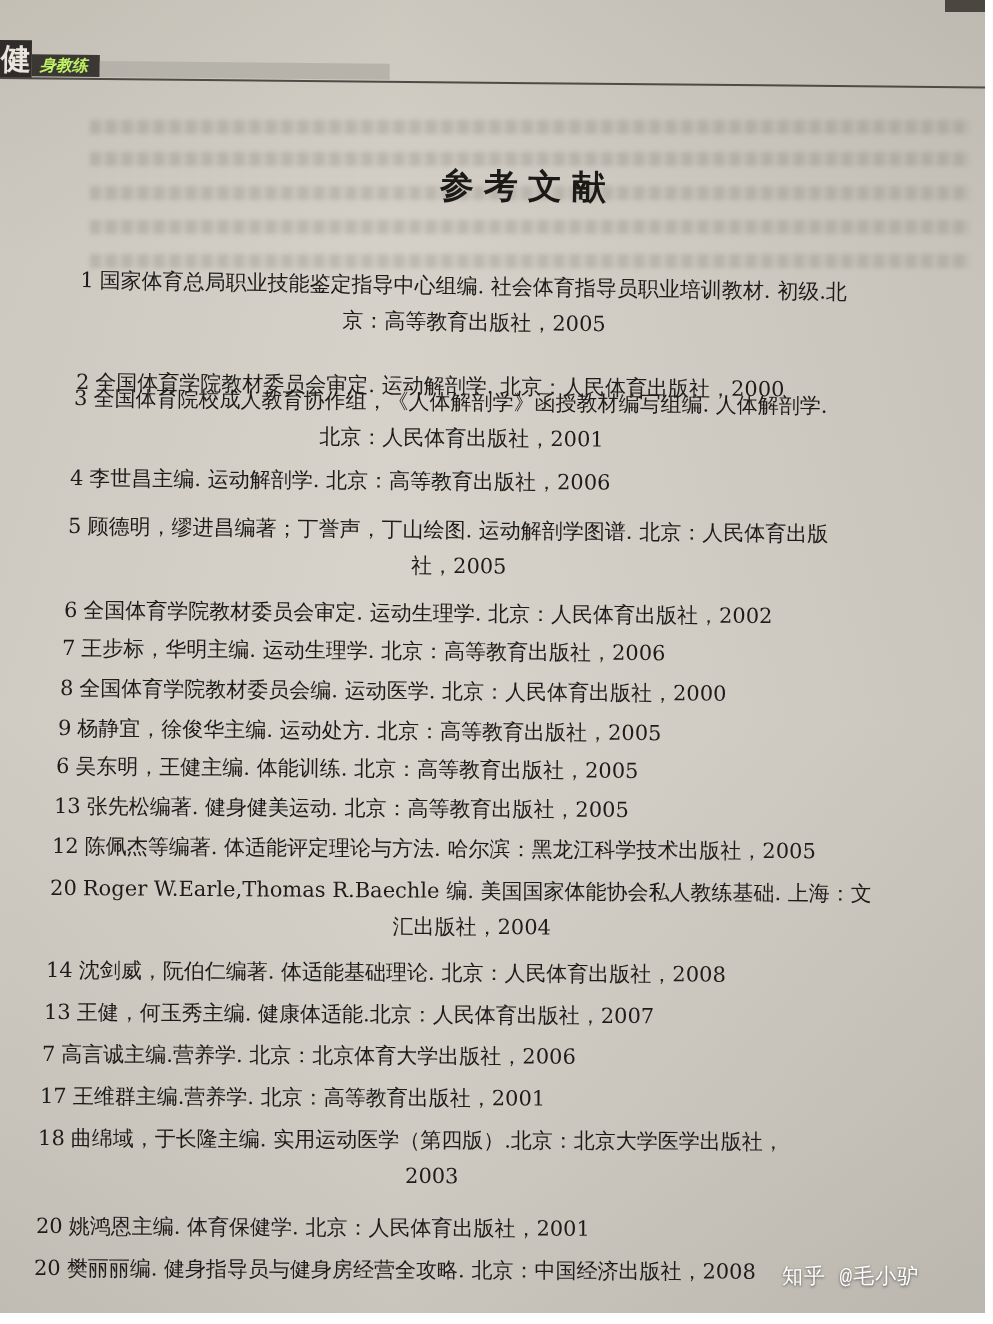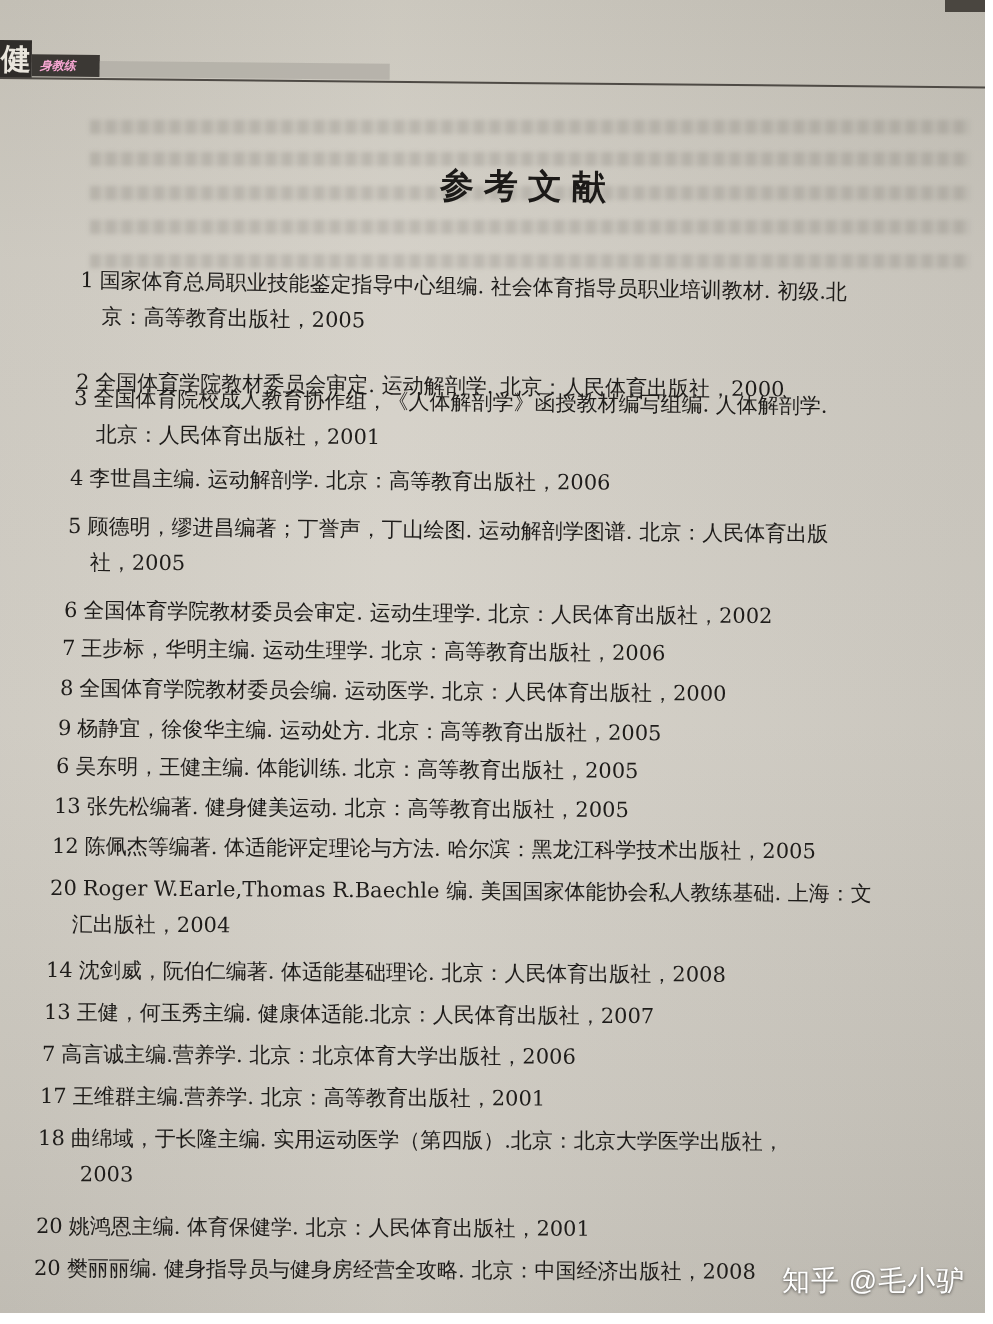--- a/index.html
+++ b/index.html
@@ -25,21 +25,21 @@
     position: absolute; left: 0; top: 40px; height: 38px; width: 990px;
     transform: rotate(0.55deg); transform-origin: left top;
   }
   .running-logo {
     position: absolute; left: 0; top: 0; width: 32px; height: 38px;
     background: #2f2c29; color: #e9e5dc; font-size: 30px; font-weight: bold;
     line-height: 38px; text-align: center; font-family: "DejaVu Serif", serif;
   }
   .running-sub {
     position: absolute; left: 32px; top: 14px; width: 68px; height: 22px;
-    background: #3b3834; color: #f9a8d4; font-size: 12px; font-weight: bold;
+    background: #3b3834; color: #bef264; font-size: 16px; font-weight: bold;
     line-height: 22px; padding-left: 8px; box-sizing: border-box;
     font-family: "DejaVu Sans", sans-serif; font-style: italic;
   }
   .running-bar {
     position: absolute; left: 100px; top: 20px; width: 290px; height: 16px;
     background: #b3afa7; opacity: 0.85;
   }
   .header-rule {
     position: absolute; left: 0; top: 37px; width: 990px; height: 2px; background: #4e4a45;
   }
@@ -48,31 +48,31 @@
     background: repeating-linear-gradient(90deg, rgba(110,105,98,0.22) 0 10px, rgba(110,105,98,0.08) 10px 16px);
     filter: blur(2px);
   }
   .title {
     position: absolute; left: 440px; top: 164px; width: 200px;
     font-size: 34px; font-weight: bold; letter-spacing: 10px; color: #1c1a18;
     font-family: "DejaVu Sans", sans-serif;
     transform: rotate(0.8deg);
   }
   .refs {
-    position: absolute; left: 0; top: 0; width: 846px; height: 1313px;
+    position: absolute; left: 0; top: 0; width: 846px; height: 1313px; text-align: center;
   }
   .ref {
     position: absolute; color: #1e1c1a; font-size: 21px; line-height: 36px;
     white-space: nowrap; transform-origin: left center;
   }
   .ref .num { display: inline-block; margin-right: 6px; }
   .ref .cont { display: block; padding-left: 22px; }
   .watermark {
     position: absolute; left: 782px; top: 1262px; color: #ffffff;
-    font-size: 28px; font-family: Liberation Sans, sans-serif;
+    font-size: 21px; font-family: Liberation Mono, monospace;
     text-shadow: 0 1px 3px rgba(0,0,0,0.6);
     letter-spacing: 1px;
   }
 </style>
 </head>
 <body>
 
 <div class="page">
   <div class="top-edge"></div>
 

